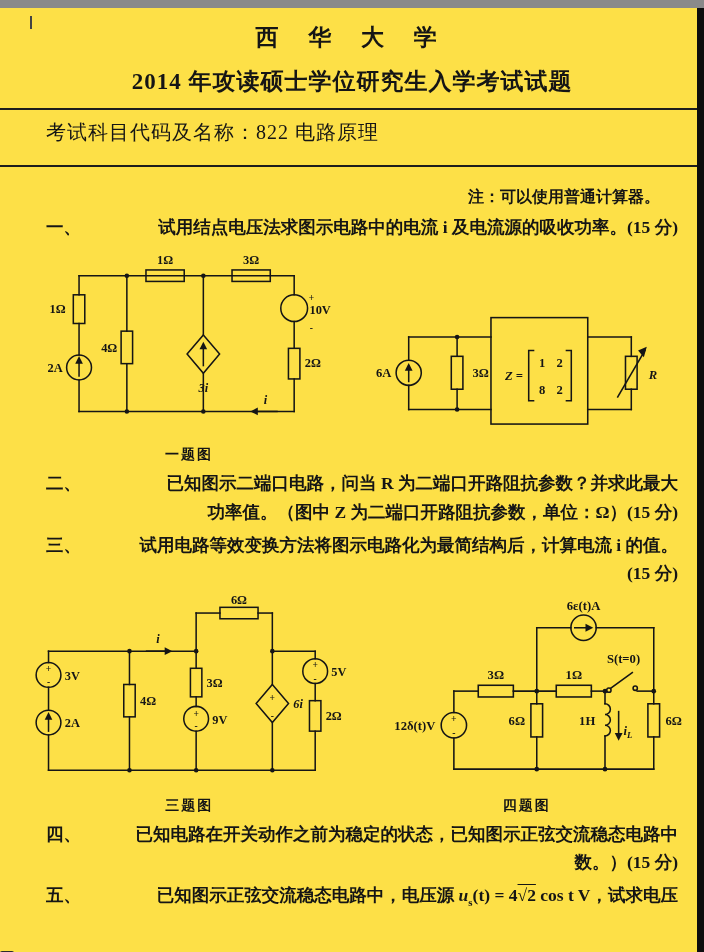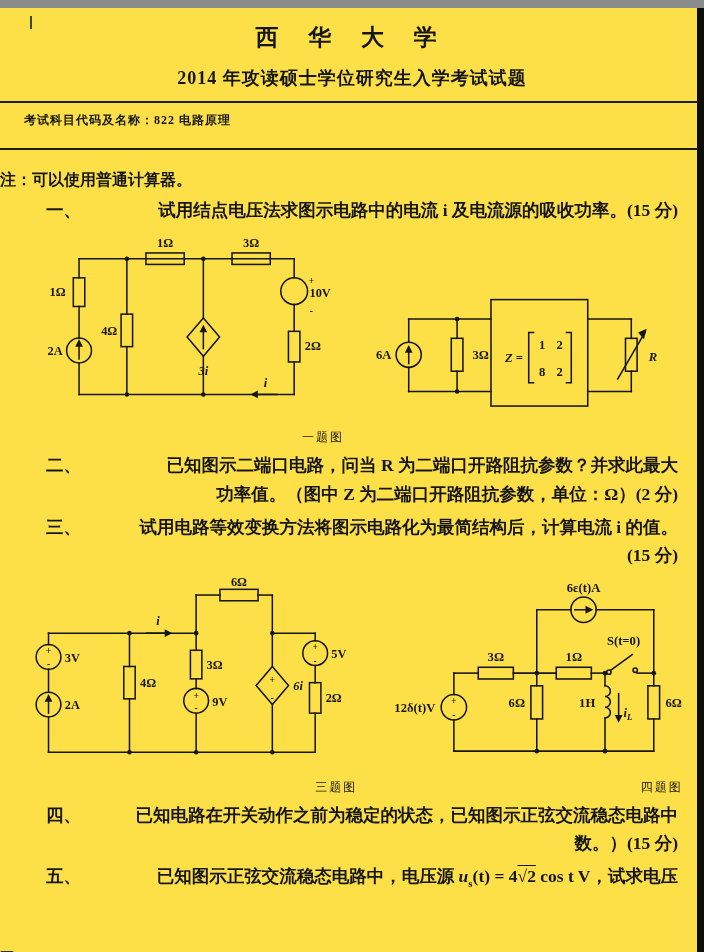--- a/index.html
+++ b/index.html
@@ -6,35 +6,35 @@
   html,body { background:#8a8a8a; }
   body { font-family:"Liberation Serif","DejaVu Serif",serif; }
   .page { width:704px; height:952px; margin:8px auto; position:relative; overflow:hidden;
           background:#fde047; color:#151515; padding-top:10px; }
   .scan-right { position:absolute; top:0; right:0; width:7px; height:100%; background:#0d0d0d; }
   .scan-bottom { position:absolute; bottom:0; left:320px; right:0; height:4px; background:#161616; }
   .scan-blob { position:absolute; bottom:2px; left:0; width:14px; height:7px; background:#2c2c2c; border-radius:2px; }
   .scan-tick { position:absolute; top:8px; left:30px; width:2px; height:13px; background:#444; }
 
   h1 { text-align:center; font-size:23px; font-weight:700; letter-spacing:12px; margin-top:4px; }
-  h2 { text-align:center; font-size:18px; font-weight:700; letter-spacing:1px; margin-top:13px; }
+  h2 { text-align:center; font-size:23px; font-weight:700; letter-spacing:1px; margin-top:13px; }
   .rule { border-top:2px solid #1d1d1d; margin-top:11px; }
-  .subject { font-size:12px; font-weight:700; letter-spacing:1px; padding:9px 0 8px 24px; }
-  .note { padding-right:44px; font-size:16px; font-weight:700; margin-top:20px; }
+  .subject { font-size:20px; font-weight:400; letter-spacing:1px; padding:9px 0 8px 46px; }
+  .note { text-align:right; padding-right:44px; font-size:16px; font-weight:700; margin-top:20px; }
 
   .q { display:flex; padding:0 26px 0 46px; font-size:17.5px; font-weight:700; line-height:1.62; margin-top:5px; }
   .qnum { white-space:pre; flex:0 0 auto; }
   .qbody { flex:1;text-align:right; }
   .it { font-style:italic; }
   sub { font-size:0.62em; }
   .rad { text-decoration:overline; }
 
   .figrow { display:flex; justify-content:space-evenly; align-items:flex-end; margin:6px 8px 2px; }
   figure { text-align:center; }
-  figcaption { font-size:12px; font-weight:400; margin-top:3px; letter-spacing:2px;text-align:right; }
+  figcaption { font-size:14px; font-weight:700; margin-top:3px; letter-spacing:2px; }
   svg { display:block; }
   svg text { font-size:13px; fill:#151515; font-weight:600; font-family:"Liberation Serif","DejaVu Serif",serif; }
   .w { stroke:#151515; stroke-width:1.6; fill:none; stroke-linecap:square; }
   .d { fill:#151515; stroke:none; }
   .sm { font-size:10px; }
 </style>
 </head>
 <body>
 
 <div class="page">
@@ -145,21 +145,21 @@
         <text x="196" y="129" text-anchor="middle">2</text>
         <text x="288" y="113" text-anchor="start" class="it">R</text>
       </svg>
     </figure>
   </div>
 
   <div class="q">
     <span class="qnum">二、</span>
     <div class="qbody">
       <div>已知图示二端口电路，问当 R 为二端口开路阻抗参数？并求此最大</div>
-      <div>功率值。（图中 Z 为二端口开路阻抗参数，单位：Ω）(2 分)</div>
+      <div>功率值。（图中 Z 为二端口开路阻抗参数，单位：Ω）(15 分)</div>
     </div>
   </div>
 
   <div class="q">
     <span class="qnum">三、</span>
     <div class="qbody">
       <div>试用电路等效变换方法将图示电路化为最简结构后，计算电流 i 的值。</div>
       <div>(15 分)</div>
     </div>
   </div>

